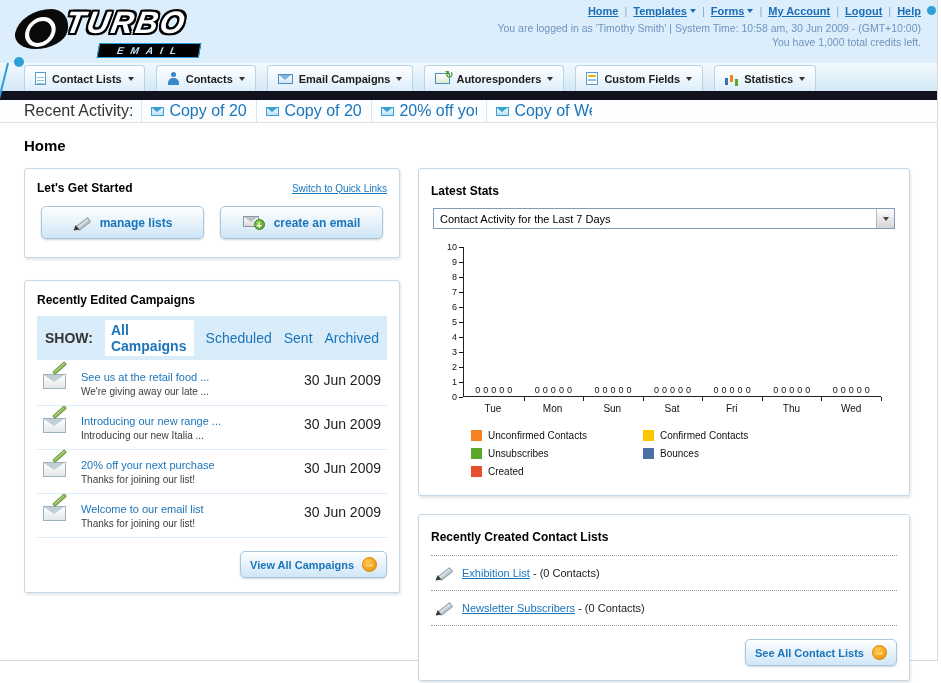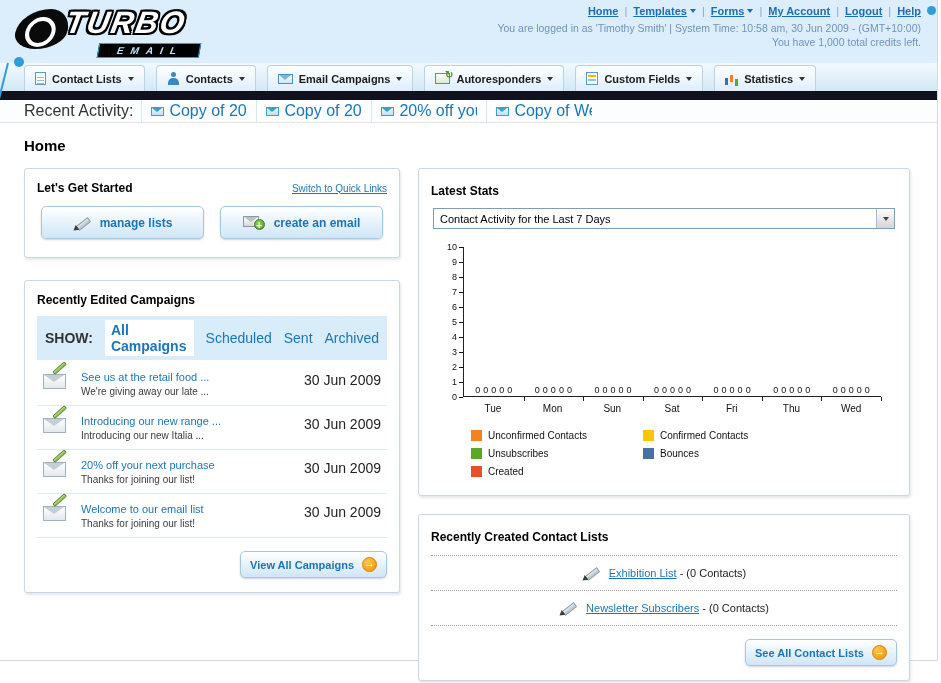--- a/index.html
+++ b/index.html
@@ -211,21 +211,21 @@
   .cgroup::after { content:''; position:absolute; right:-1px; bottom:-5px; width:1px; height:4px; background:#222; }
   .zeros { display:flex; gap:3px; font-size:9px; color:#111; padding-bottom:1px; }
   .x-labels { display:flex; margin-left:26px; width:418px; }
   .xlabel { flex:1; text-align:center; font-size:10px; color:#111; padding-top:6px; }
   .legend { margin:16px 0 4px 34px; display:flex; flex-wrap:wrap; row-gap:7px; }
   .legend-item { width:172px; display:flex; align-items:center; gap:6px; font-size:10px; color:#111; }
   .swatch { width:11px; height:11px; flex:none; display:block; }
 
   
   .cl-items { border-top:1px dotted #9f9f9f; margin-top:10px; }
-  .cl-item { display:flex; align-items:center; gap:9px; padding:9px 4px; border-bottom:1px dotted #9f9f9f; font-size:11px; cursor:default;justify-content:center; }
+  .cl-item { display:flex; align-items:center; gap:9px; padding:9px 4px; border-bottom:1px dotted #9f9f9f; font-size:11px; cursor:default; }
   .cl-link { color:#1b75bb; text-decoration:underline; cursor:pointer; }
   .cl-suffix { color:#222; }
 </style>
 </head>
 <body>
 
 <div class="app">
 
   <div class="header">
     <div class="logo">

